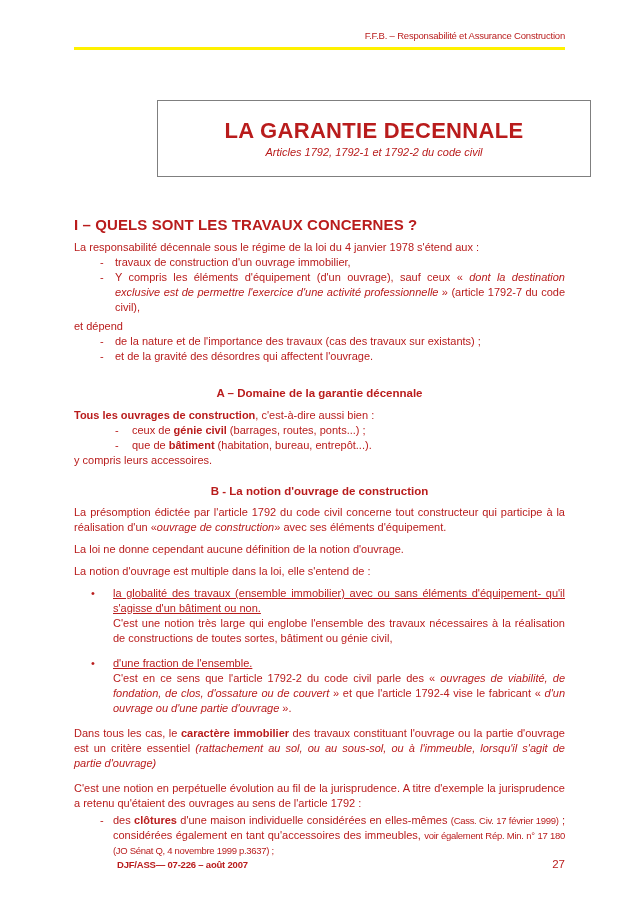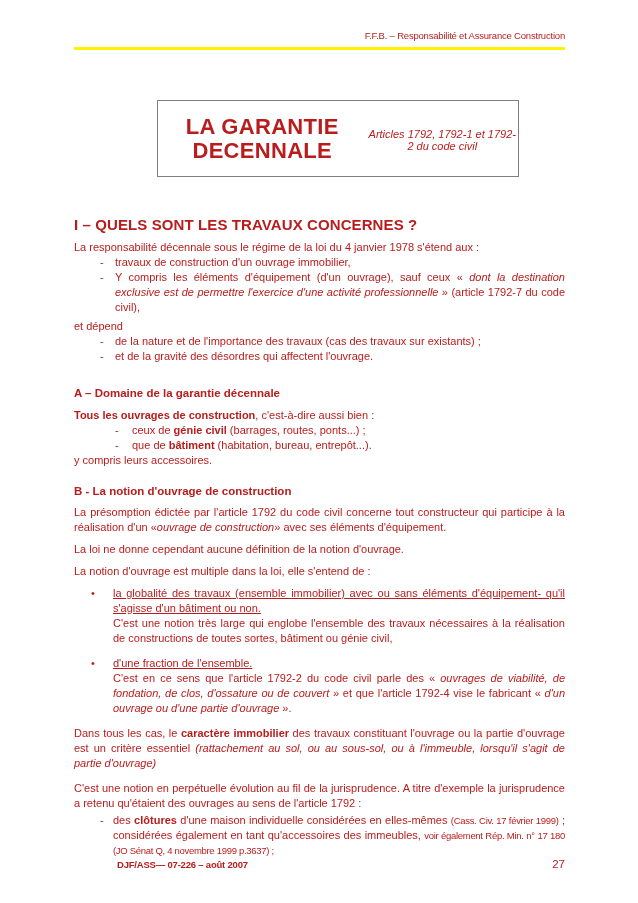--- a/index.html
+++ b/index.html
@@ -14,33 +14,33 @@
   }
   .content { padding: 0 73px 0 74px; }
 
   
   .header-row { padding-top: 30px; text-align: right; font-size: 9.5px; letter-spacing: -0.2px; line-height: 12px; }
   .accent-rule { height: 3px; margin-top: 5px; background: var(--accent, #FFF100); }
 
   
   .title-box {
     box-sizing: border-box;
-    width: 362px; height: 77px;
+    width: 434px; height: 77px;
     margin: 50px 0 0 83px;
     border: 1px solid #7f7f7f;
-    display: flex; flex-direction: row; align-items: center; justify-content: center;
+    display: flex; flex-direction: column; align-items: center; justify-content: center;
     text-align: center;
   }
   .doc-title { font-size: 22px; font-weight: bold; letter-spacing: 0.3px; line-height: 24px; }
   .doc-subtitle { font-size: 11px; font-style: italic; margin-top: 3px; }
 
   
   .bodytext { font-size: 11px; line-height: 15px; }
   .h1 { margin: 40px 0 8px; font-size: 15px; font-weight: bold; letter-spacing: 0.1px; }
-  .hA { margin: 22px 0 7px; font-size: 11.5px; font-weight: bold; }
+  .hA { margin: 22px 0 7px; font-size: 11.5px; font-weight: bold; text-align: center; }
   .hB { margin: 16px 0 6px; }
   .para { margin: 0; }
   .sp  { margin-bottom: 7px; }
   .depend { margin-top: 4px; }
 
   .just { text-align: justify; }
   .b { font-weight: bold; }
   .i { font-style: italic; }
   .u { text-decoration: underline; }
   .cite { font-size: 9.5px; letter-spacing: -0.3px; }

